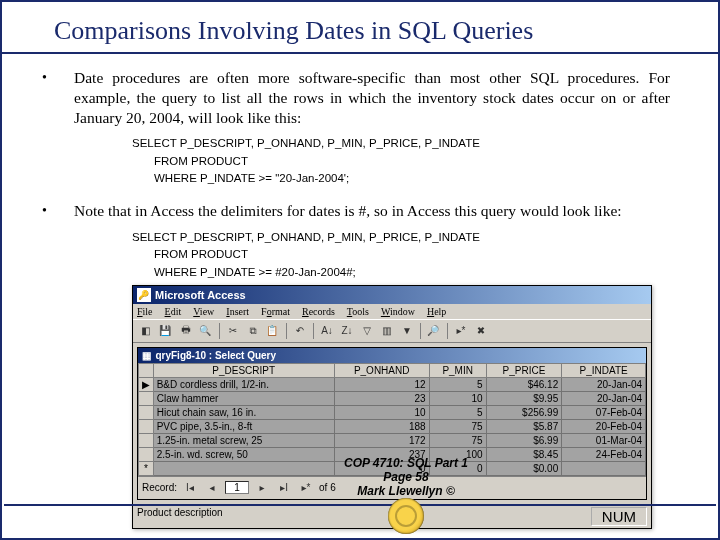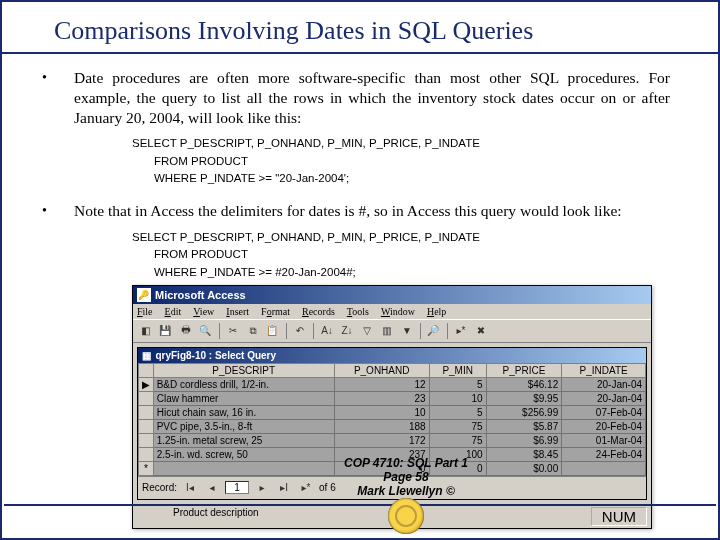--- a/index.html
+++ b/index.html
@@ -177,21 +177,20 @@
     min-width: 24px;
     text-align: center;
   }
   .status {
     border-top: 1px solid #808080;
     background: #d4d0c8;
     padding: 2px 4px;
     display: flex;
     justify-content: space-between;
     font-size: 10px;
-    margin-left: 36px;
   }
   .status .cell {
     border: 1px inset #fff;
     padding: 0 10px;
     font-size: 15px;
   }
 
   
   .footer-rule {
     position: absolute;

